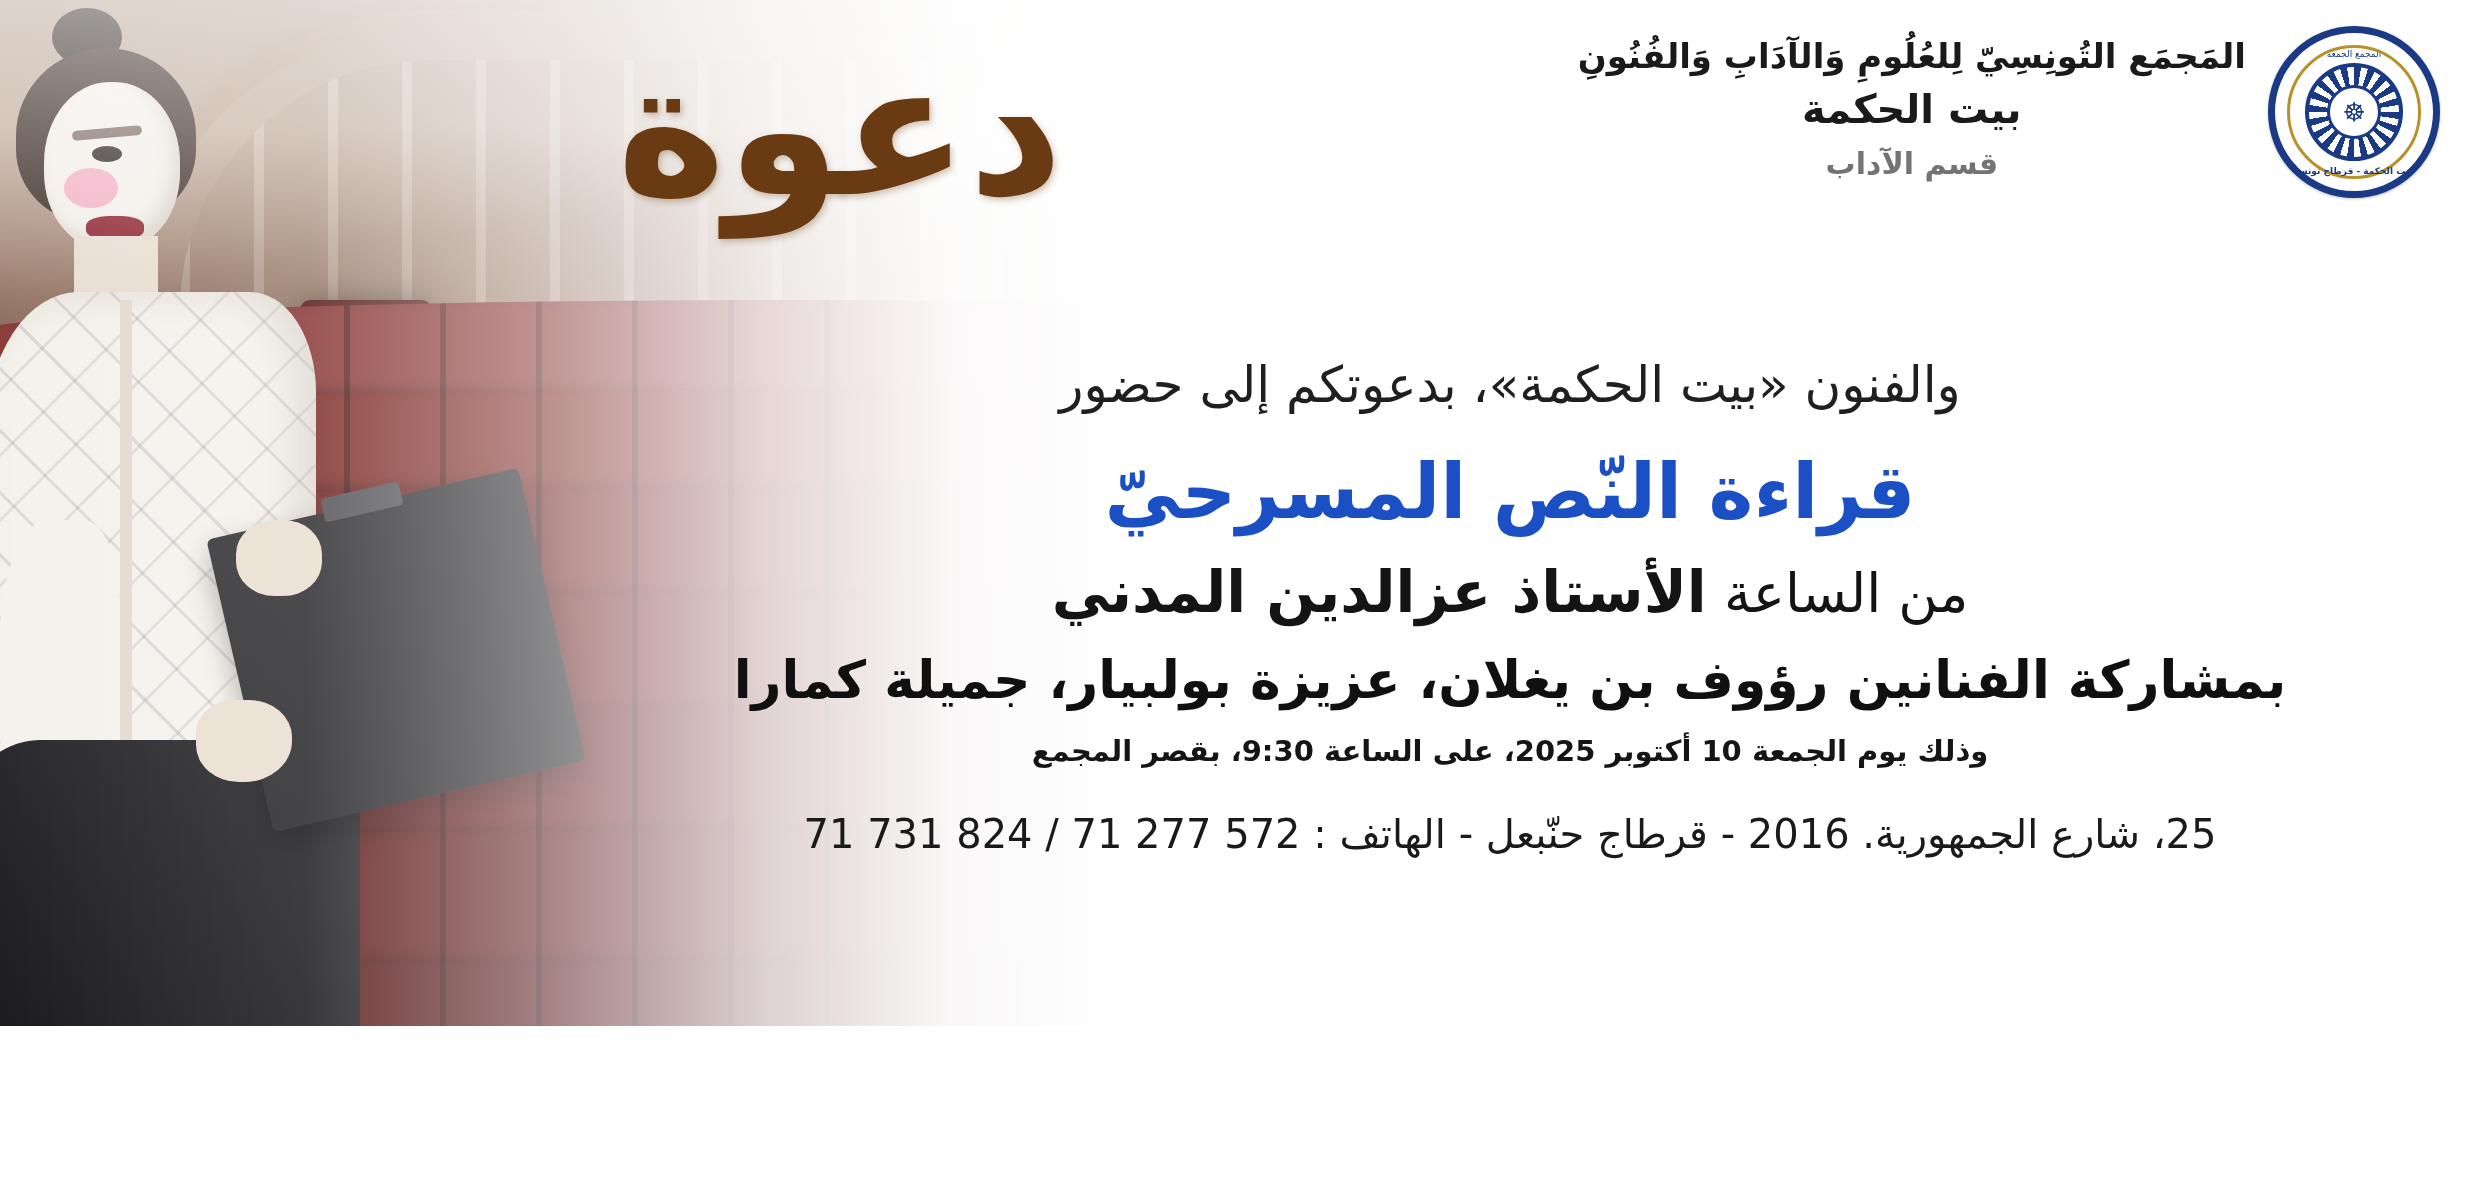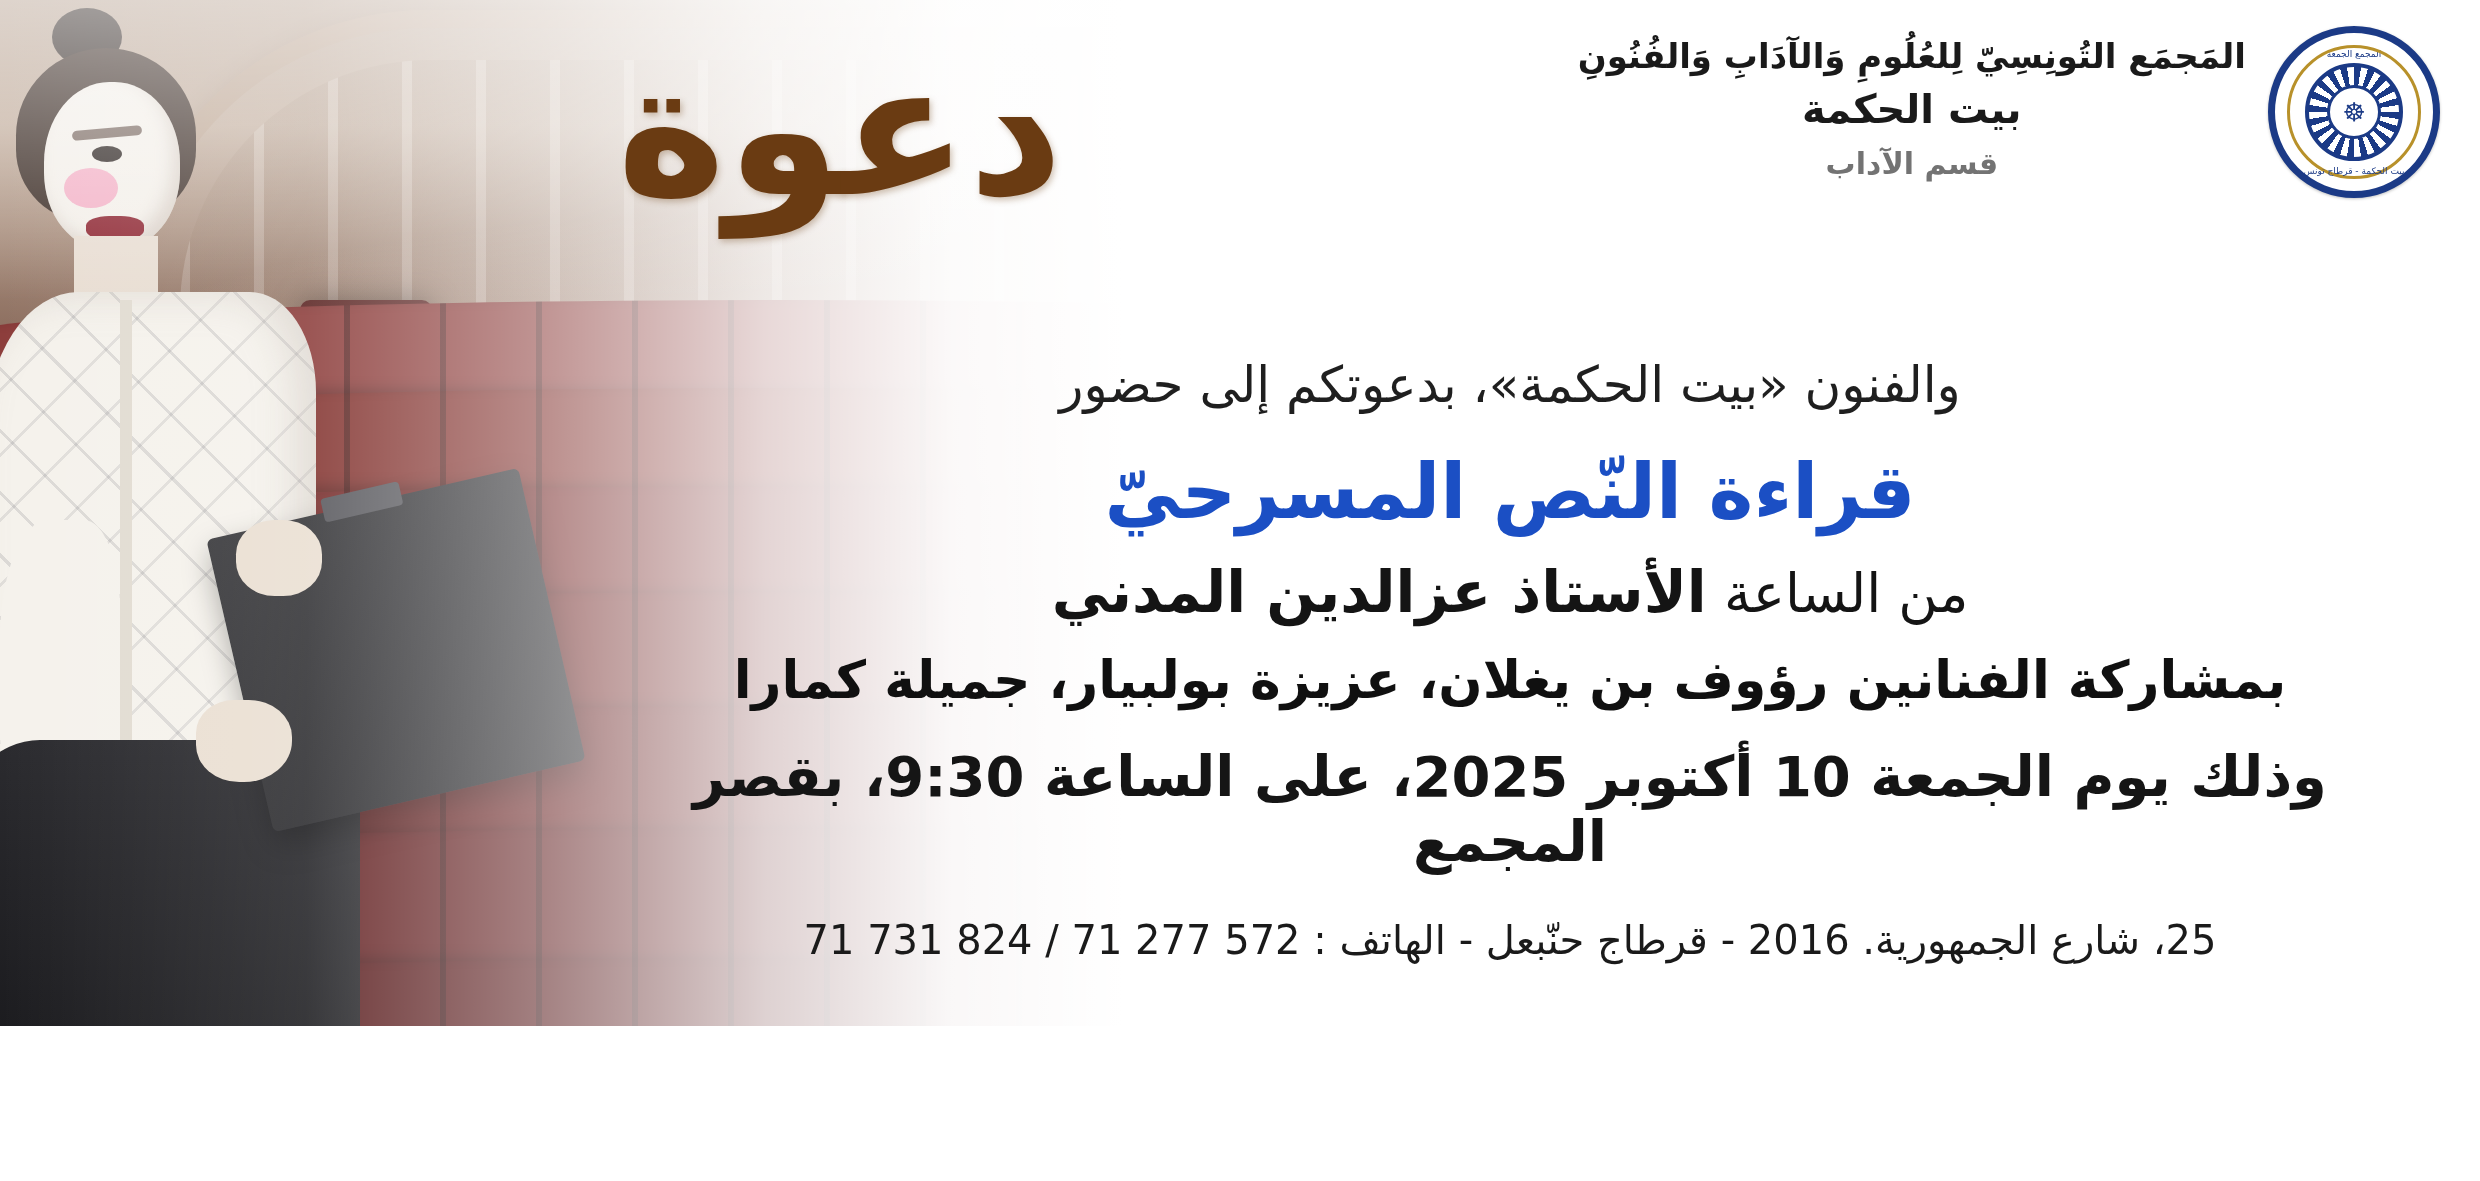--- a/index.html
+++ b/index.html
@@ -290,21 +290,21 @@
   .logo-seal .seal-text-bottom {
     position: absolute;
     left: 0; right: 0;
     text-align: center;
     color: #1b3a86;
     font-size: 9px;
     font-family: "DejaVu Sans", sans-serif;
     direction: rtl;
   }
   .logo-seal .seal-text-top { top: 16px; }
-  .logo-seal .seal-text-bottom { bottom: 15px; }
+  .logo-seal .seal-text-bottom { bottom: 15px; font-weight: bold; }
 
   .logo-words {
     text-align: center;
     direction: rtl;
     padding-top: 10px;
   }
   .logo-line1 {
     color: #1a1a1a;
     font-family: "DejaVu Sans", sans-serif;
     font-size: 34px;
@@ -360,22 +360,22 @@
     font-weight: bold;
     font-size: 58px;
   }
   .performers {
     margin-top: 24px;
     font-size: 52px;
     font-weight: bold;
     color: #101010;
   }
   .datetime {
-    margin-top: 34px;
-    font-size: 56px;
+    margin-top: 24px;
+    font-size: 29px;
     font-weight: bold;
     color: #151515;
   }
   .address {
     margin-top: 43px;
     font-size: 40px;
     color: #1a1a1a;
   }
 </style>
 </head>

